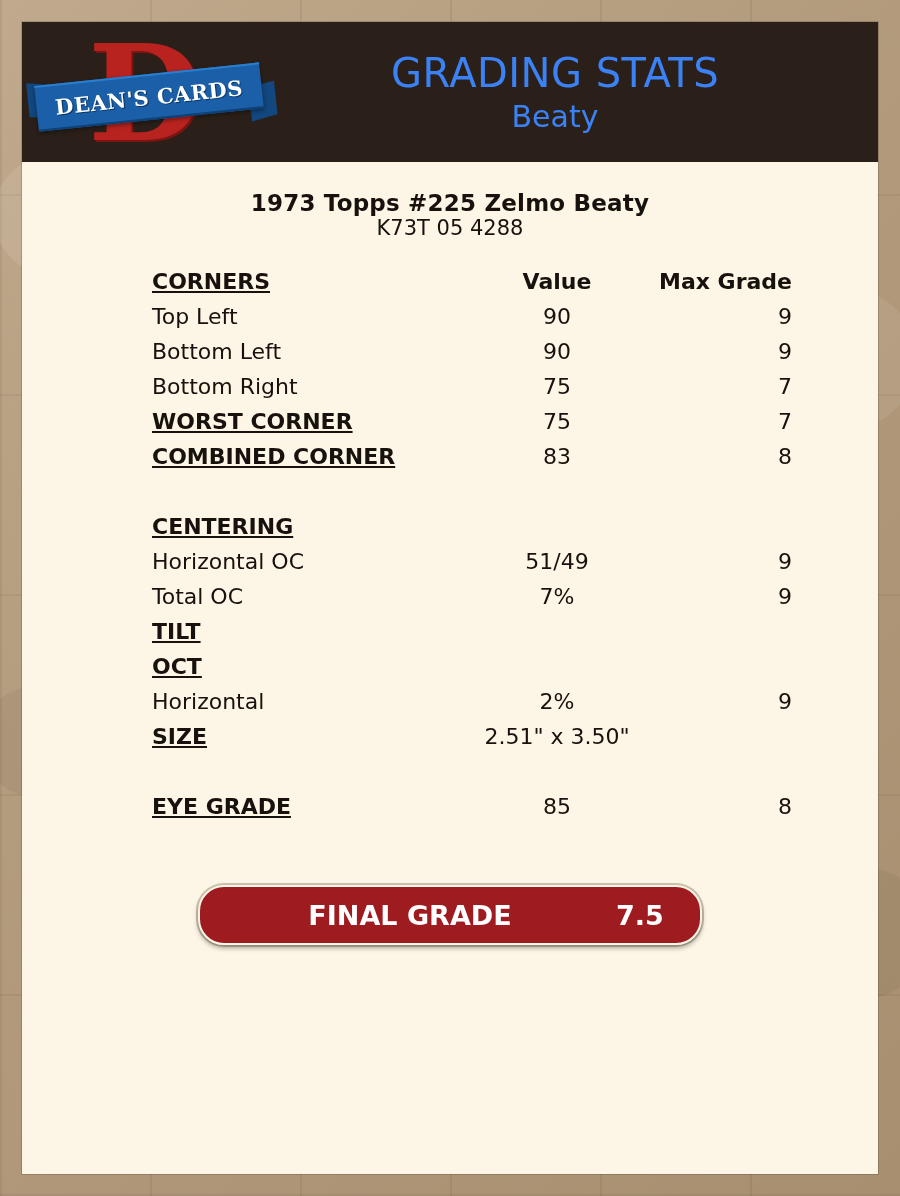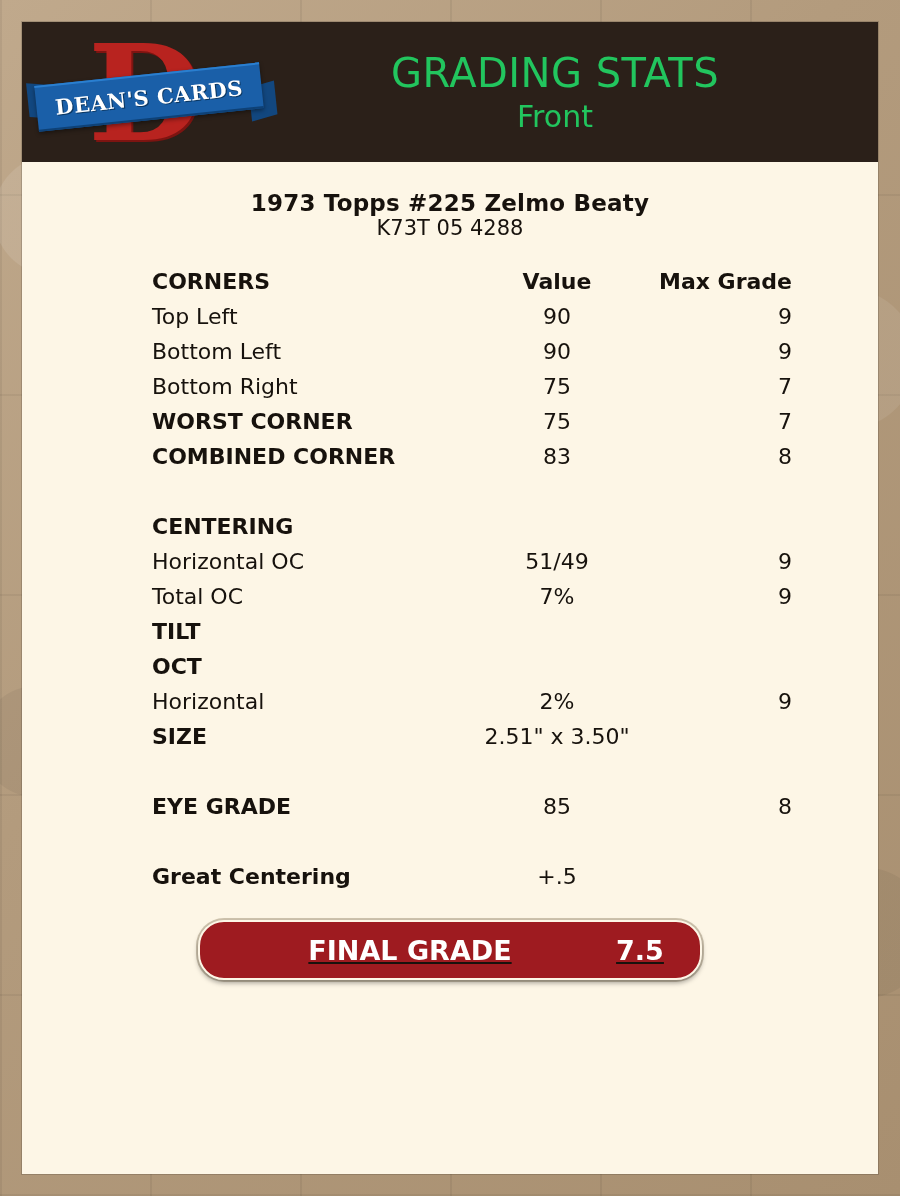--- a/index.html
+++ b/index.html
@@ -99,21 +99,21 @@
     height: 34px;
     background: #12477f;
     top: 62px;
   }
   .ribbon-tail-l { left: 6px; transform: rotate(-6deg) skewY(10deg); }
   .ribbon-tail-r { left: 228px; transform: rotate(-6deg) skewY(-10deg); }
 
   .header-titles {
     flex: 1;
     text-align: center;
-    color: #22c55e;
+    color: #3b82f6;
     padding-right: 40px;
   }
   .title-main {
     font-size: 40px;
     letter-spacing: 0.5px;
     line-height: 1.1;
   }
   .title-sub {
     font-size: 30px;
     margin-top: 4px;
@@ -142,31 +142,30 @@
   }
   table.stats td {
     padding: 0;
     height: 35px;
     vertical-align: middle;
   }
   td.c-label { width: 330px; }
   td.c-value { width: 150px; text-align: center; }
   td.c-max   { width: 160px; text-align: right; }
 
-  .lbl-head { font-weight: bold; }
+  .lbl-head { font-weight: bold; text-decoration: underline; }
   .lbl-sub  { padding-left: 50px; }
   .colhead  { font-weight: bold; text-align: center; }
   .spacer-row td { height: 18px; }
   .small-gap td { height: 26px; }
 
   .final-wrap {
     margin-top: 26px;
     display: flex;
     justify-content: center;
-    text-decoration: underline;
   }
   .final-grade {
     width: 500px;
     height: 56px;
     background: #9e1b20;
     border: 2px solid #fdf6e6;
     border-radius: 26px;
     box-shadow: 0 3px 5px rgba(0,0,0,0.35), 0 0 0 2px #cfc4ae;
     display: flex;
     align-items: center;
@@ -188,21 +187,21 @@
     <div class="logo">
       <div class="logo-d">D</div>
       <div class="ribbon-tail-l"></div>
       <div class="ribbon-tail-r"></div>
       <div class="ribbon">
         <span class="ribbon-text">DEAN'S CARDS</span>
       </div>
     </div>
     <div class="header-titles">
       <div class="title-main">GRADING STATS</div>
-      <div class="title-sub">Front</div>
+      <div class="title-sub">Beaty</div>
     </div>
   </div>
 
   <div class="body">
 
     <div class="card-title">1973 Topps #225 Zelmo Beaty</div>
     <div class="card-serial">K73T 05 4288</div>
 
     <table class="stats">
       <tbody>
@@ -295,25 +294,20 @@
           <td class="c-value">85</td>
           <td class="c-max">8</td>
         </tr>
 
         <tr class="small-gap">
             <td></td>
             <td></td>
             <td></td>
           </tr>
 
-        <tr>
-          <td class="c-label lbl-head">Great Centering</td>
-          <td class="c-value">+.5</td>
-          <td class="c-max"></td>
-        </tr>
       </tbody>
     </table>
 
     <div class="final-wrap">
       <div class="final-grade">
         <span class="final-label">FINAL GRADE</span>
         <span class="final-value">7.5</span>
       </div>
     </div>
 

